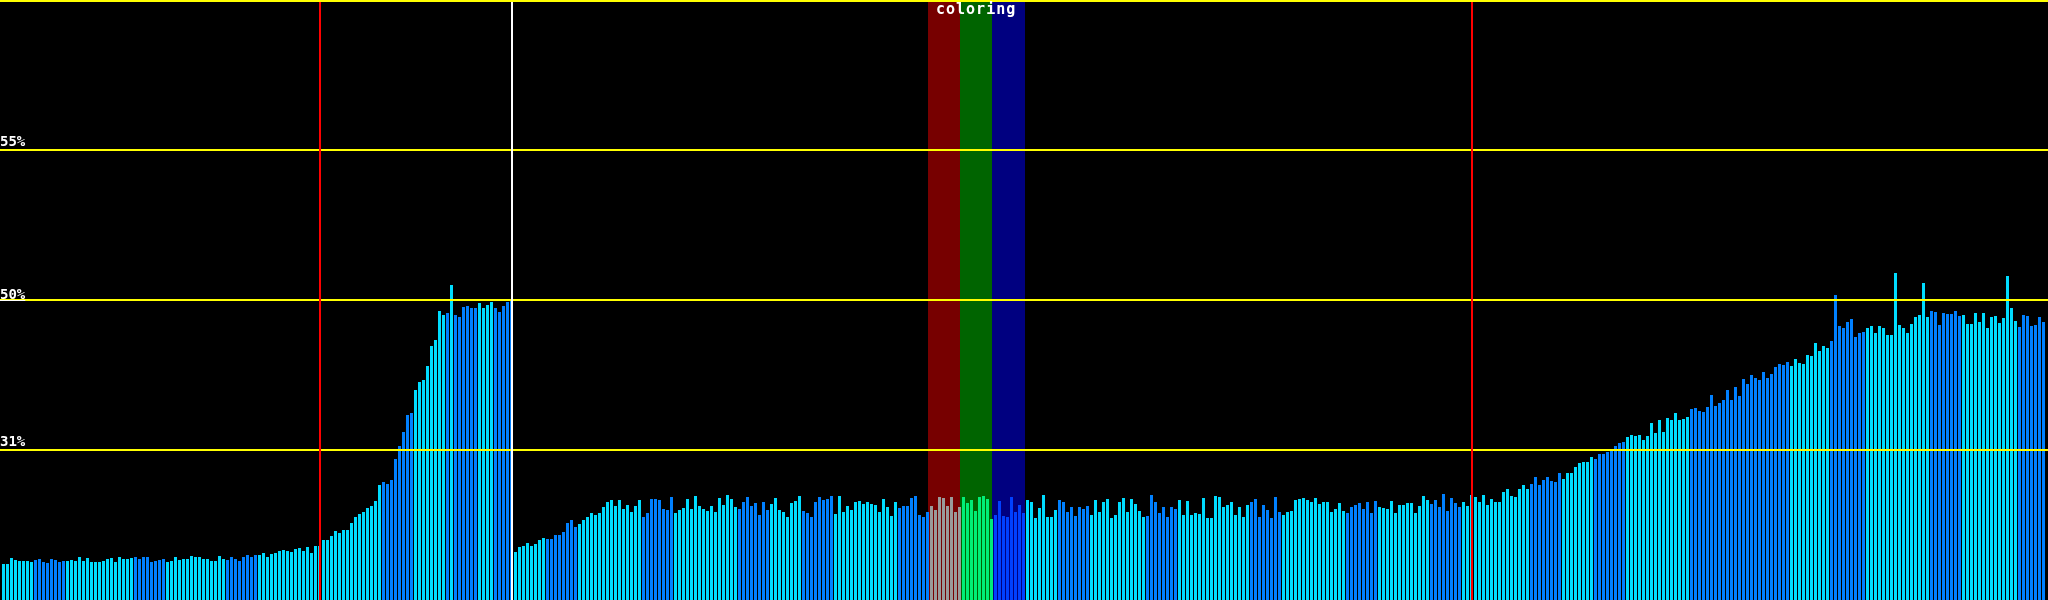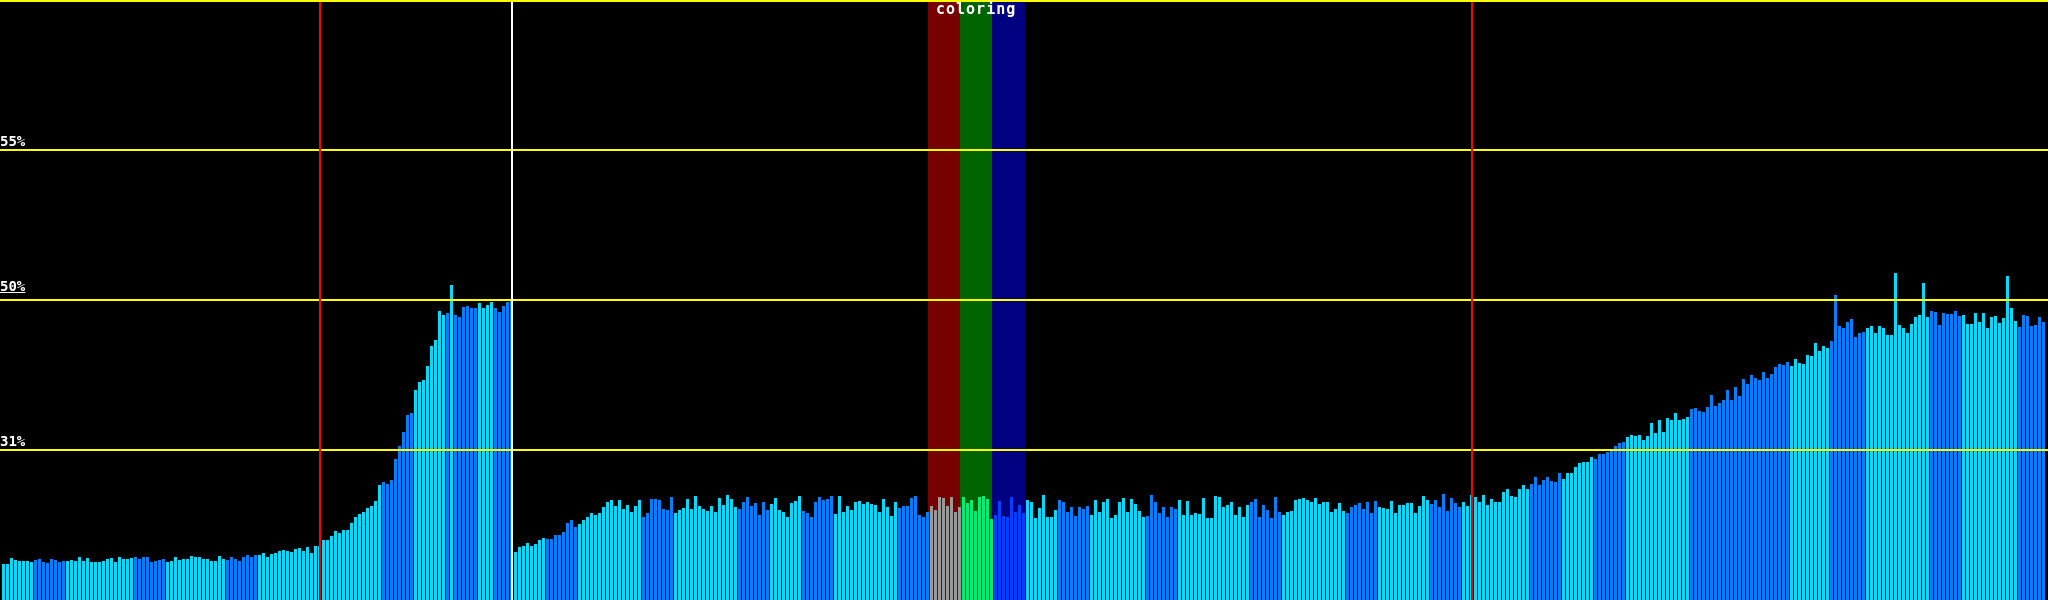--- a/index.html
+++ b/index.html
@@ -538,21 +538,21 @@
       <div class="bar" style="left: 2030px; width: 3px; top: 326px; height: 274px; background: rgb(0, 128, 255);"></div>
       <div class="bar" style="left: 2034px; width: 3px; top: 325px; height: 275px; background: rgb(0, 128, 255);"></div>
       <div class="bar" style="left: 2038px; width: 3px; top: 317px; height: 283px; background: rgb(0, 128, 255);"></div>
       <div class="bar" style="left: 2042px; width: 3px; top: 322px; height: 278px; background: rgb(0, 128, 255);"></div>
     </div>
   <div id="grid-layer" class="layer">
       <div class="gridline" style="top: 0px; background: rgb(255, 255, 0);"></div>
       <div class="gridline" style="top: 149px; background: rgb(255, 255, 0);"></div>
       <div class="tick-label" style="top: 133px;">55%</div>
       <div class="gridline" style="top: 299px; background: rgb(255, 255, 0);"></div>
-      <div class="tick-label" style="top: 278px; text-decoration: underline;">50%</div>
+      <div class="tick-label" style="top: 286px; text-decoration: underline;">50%</div>
       <div class="gridline" style="top: 449px; background: rgb(255, 255, 0);"></div>
       <div class="tick-label" style="top: 433px;">31%</div>
     </div>
   <div id="marker-layer" class="layer">
       <div class="vline" style="left: 319px; background: rgb(255, 0, 0);"></div>
       <div class="vline" style="left: 511px; background: rgb(255, 255, 255);"></div>
       <div class="vline" style="left: 1471px; background: rgb(255, 0, 0);"></div>
     </div>
   <div id="label-layer" class="layer">
     <div id="coloring-label">coloring</div>

